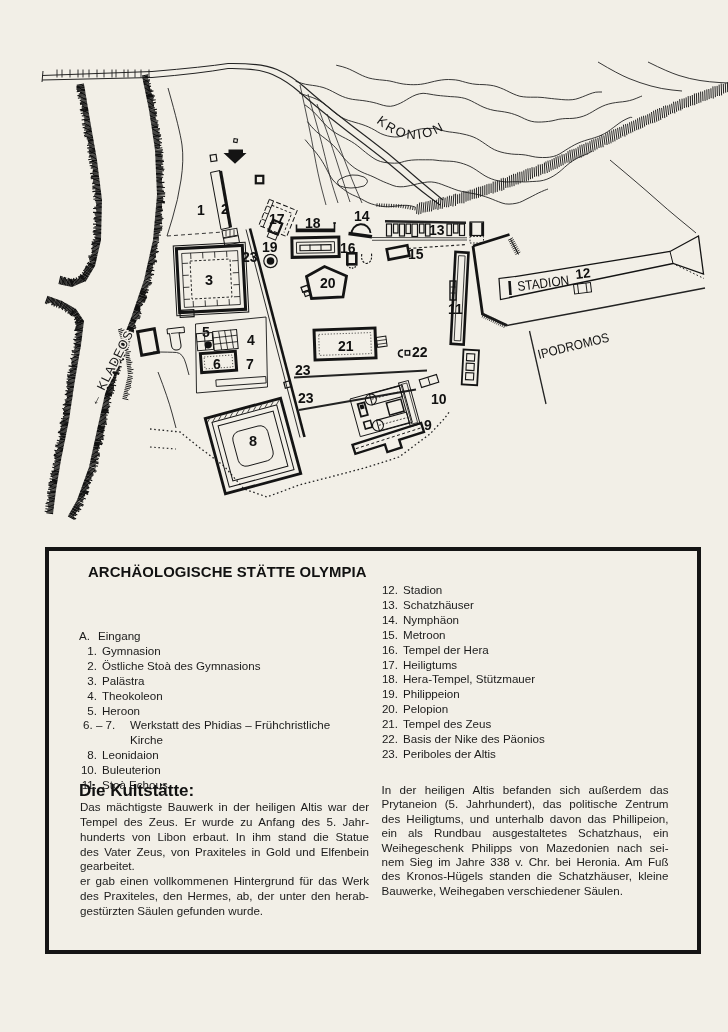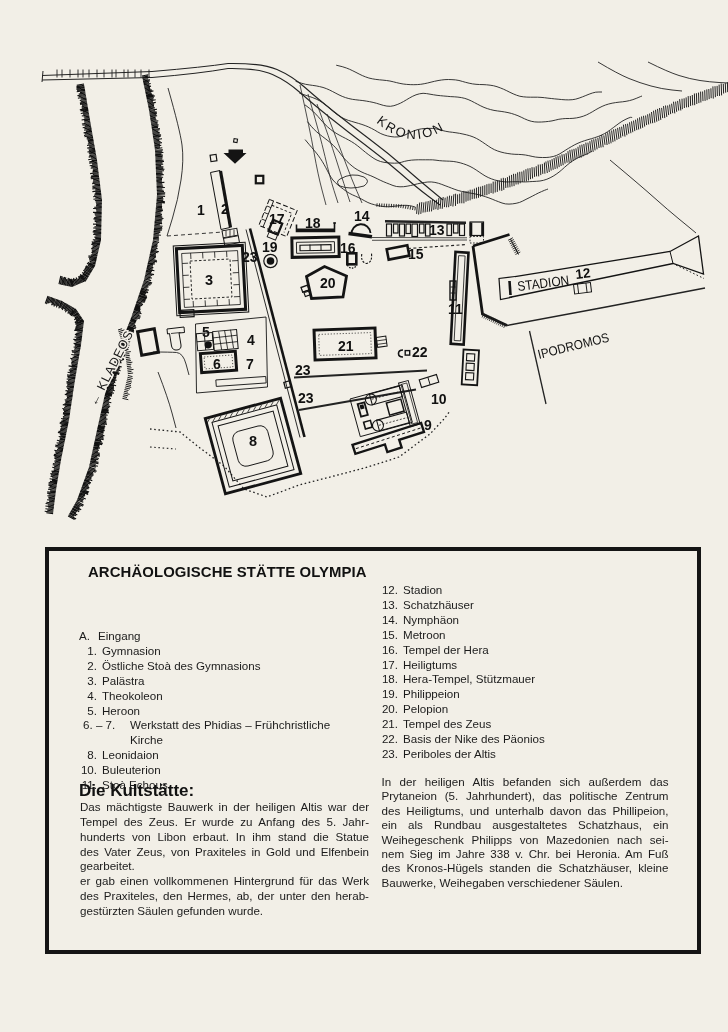--- a/index.html
+++ b/index.html
@@ -9,21 +9,21 @@
        border:4px solid #151515; box-sizing:border-box; }
 #title { position:absolute; left:31px; top:13px; font-size:14.9px; font-weight:bold;
          letter-spacing:0.1px; color:#111;margin-left:8px; }
 .col { position:absolute; top:32px; font-size:11.6px; line-height:14.9px; color:#1b1b1b; }
 #lcol { left:30px; width:300px;margin-top:46px; }
 #rcol { left:331px; width:300px; }
 .li .n { display:inline-block; width:18px; text-align:right; margin-right:5px; }
 .li .n2 { display:inline-block; width:44px; text-align:left; margin-right:7px; }
 #kult { position:absolute; left:30px; top:230px; font-size:17px; font-weight:bold; color:#111; }
 #lpara { position:absolute; left:31px; top:249px; width:289px; }
-#rpara { position:absolute; left:332.5px; top:224px; width:287px; }
+#rpara { position:absolute; left:332.5px; top:232px; width:287px; }
 .pj, .pl { font-size:11.6px; line-height:14.85px; color:#1b1b1b; }
 #rpara .pj, #rpara .pl { line-height:14.4px; }
 .pj { text-align:justify; text-align-last:justify; word-spacing:1px; }
 .pl { text-align:left; }
 </style></head>
 <body>
 
 <svg id="map" width="728" height="545" viewBox="0 0 728 545">
 
 <g>

